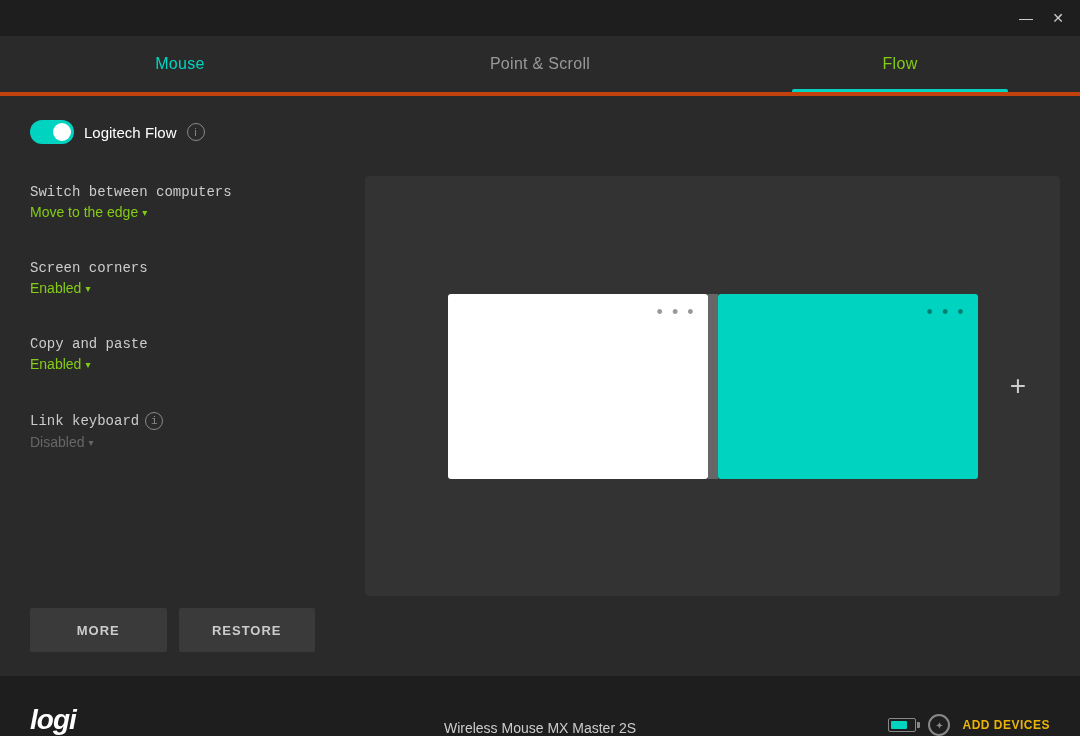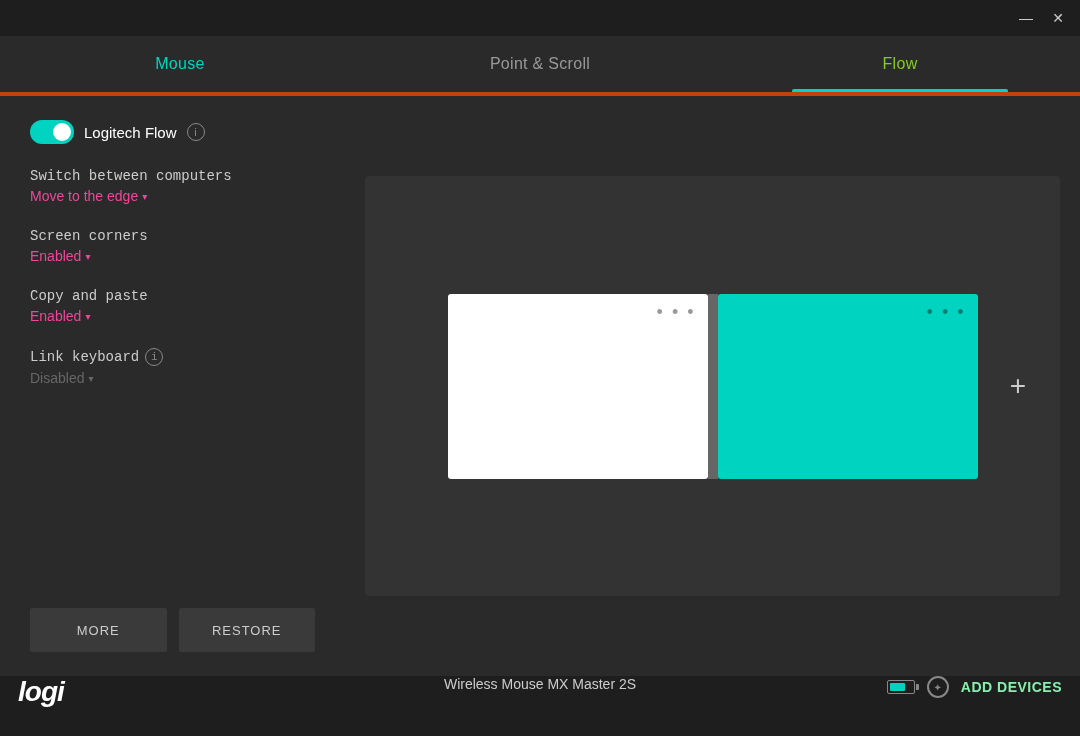--- a/index.html
+++ b/index.html
@@ -77,21 +77,21 @@
       display: flex;
       height: calc(736px - 36px - 60px - 60px);
     }
 
     
     .left-panel {
       width: 345px;
       padding: 24px 30px;
       display: flex;
       flex-direction: column;
-      gap: 0;
+      gap: 16px;
     }
 
     
     .toggle-row {
       display: flex;
       align-items: center;
       gap: 10px;
       margin-bottom: 24px;
     }
     .toggle-switch {
@@ -136,21 +136,21 @@
       margin-bottom: 24px;
     }
     .setting-title {
       font-size: 14px;
       color: #cccccc;
       margin-bottom: 4px;
       font-family: Liberation Mono, monospace;
     }
     .setting-value {
       font-size: 14px;
-      color: #ec4899;
+      color: #84cc16;
       cursor: pointer;
       display: flex;
       align-items: center;
       gap: 4px;
     }
     .setting-value.disabled {
       color: #666;
     }
     .chevron {
       font-size: 10px;
@@ -192,21 +192,21 @@
       margin-top: auto;
       padding-top: 16px;
     }
     .btn {
       flex: 1;
       height: 44px;
       background: #3a3a3a;
       border: none;
       color: #cccccc;
       font-size: 13px;
-      font-weight: 400;
+      font-weight: 700;
       letter-spacing: 1px;
       cursor: pointer;
       border-radius: 2px;
     }
 
     
     .right-panel {
       flex: 1;
       padding: 20px;
       display: flex;
@@ -278,22 +278,22 @@
       font-size: 28px;
       color: #cccccc;
       cursor: pointer;
     }
 
     
     .footer {
       height: 60px;
       background: #1e1e1e;
       display: flex;
-      align-items: flex-start;
-      padding: 0 18px;
+      align-items: flex-end;
+      padding: 0 30px;
       position: relative;
     }
     .logi-logo {
       font-size: 28px;
       font-weight: 900;
       color: #ffffff;
       font-style: italic;
       letter-spacing: -1px;
     }
     .footer-device {
@@ -346,22 +346,22 @@
       height: 22px;
       border-radius: 50%;
       border: 2px solid #888;
       display: flex;
       align-items: center;
       justify-content: center;
       font-size: 10px;
       color: #888;
     }
     .add-devices {
-      font-size: 14px;
-      color: #86efac;
+      font-size: 12px;
+      color: #eab308;
       font-weight: 600;
       letter-spacing: 0.5px;
       cursor: pointer;
     }
   </style>
 </head>
 <body>
 
 <div class="title-bar">
   <button class="title-btn">—</button>

